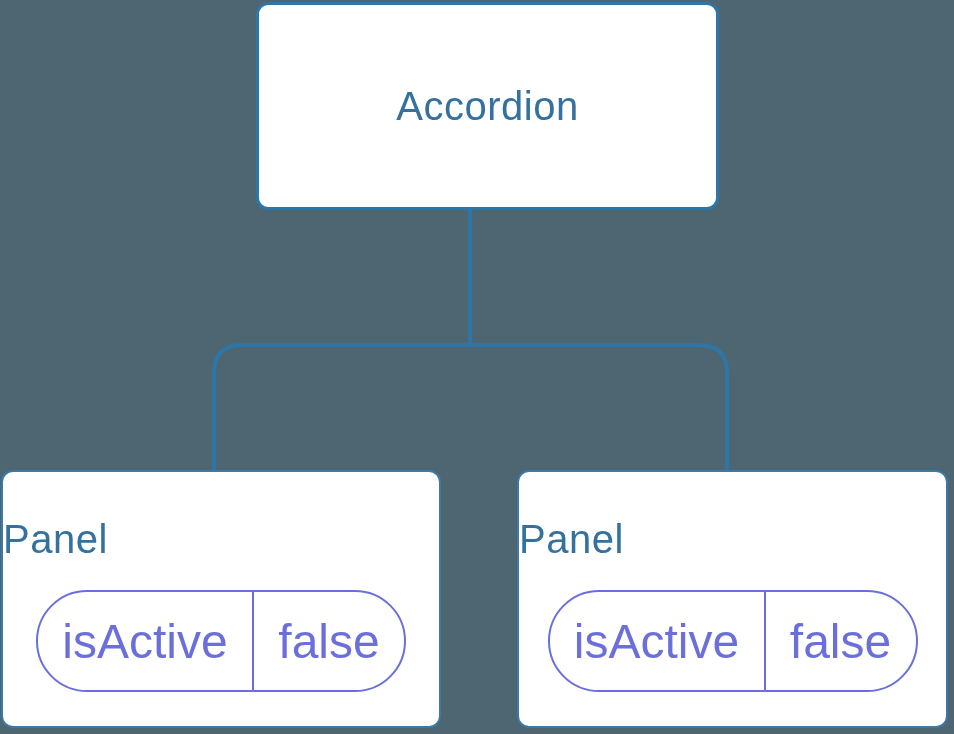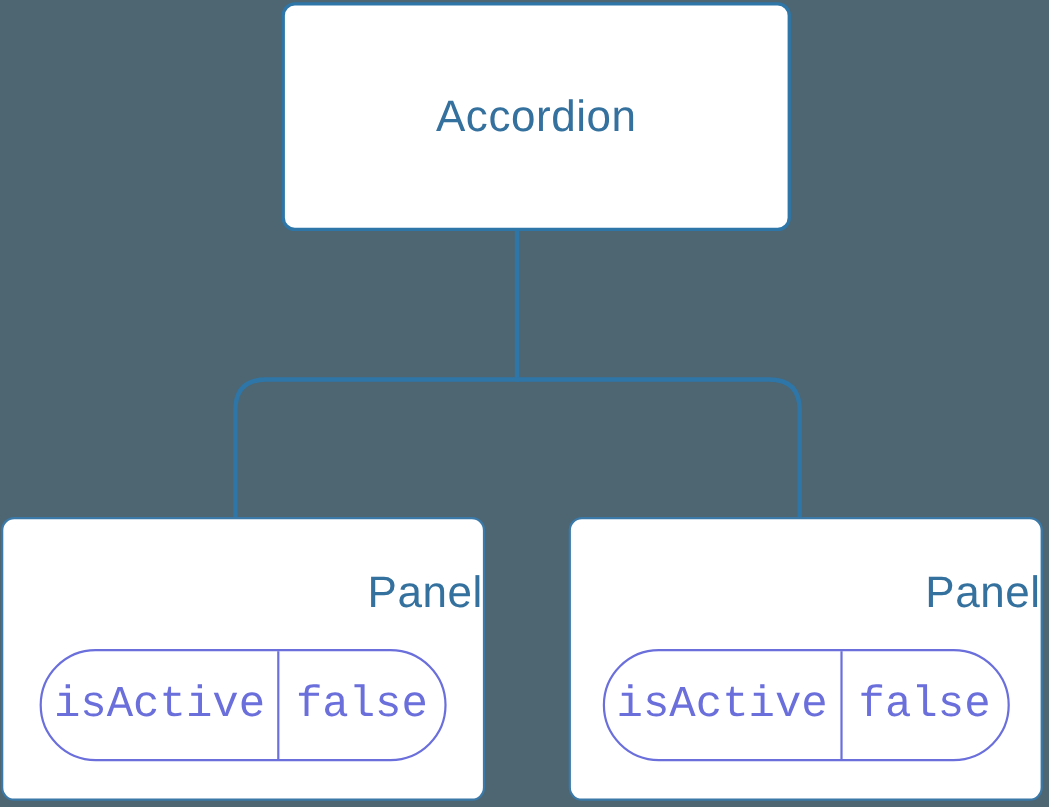--- a/index.html
+++ b/index.html
@@ -50,38 +50,37 @@
     border-radius: 12px;
   }
   .panel-left  { left: 1px;   width: 440px; }
   .panel-right { left: 517px; width: 431px; }
   .panel-title {
     position: absolute;
     left: 0;
     right: 0;
     top: 40px;
     line-height: 54px;
-    text-align: right;
+    text-align: left;
   }
   .state-pill {
     position: absolute;
     top: 118px;
     left: 50%;
     transform: translateX(-50%);
     width: 370px;
     height: 102px;
     box-sizing: border-box;
     border: 2px solid #6a6fdc;
     border-radius: 53px;
     display: flex;
     align-items: stretch;
     color: #6a6fdc;
-    font-size: 40px;
+    font-size: 48px;
     font-weight: 400;
-    font-family: Liberation Mono, monospace;
   }
   .state-key {
     width: 214px;
     display: flex;
     align-items: center;
     justify-content: center;
     border-right: 2px solid #6a6fdc;
   }
   .state-value {
     flex: 1;

